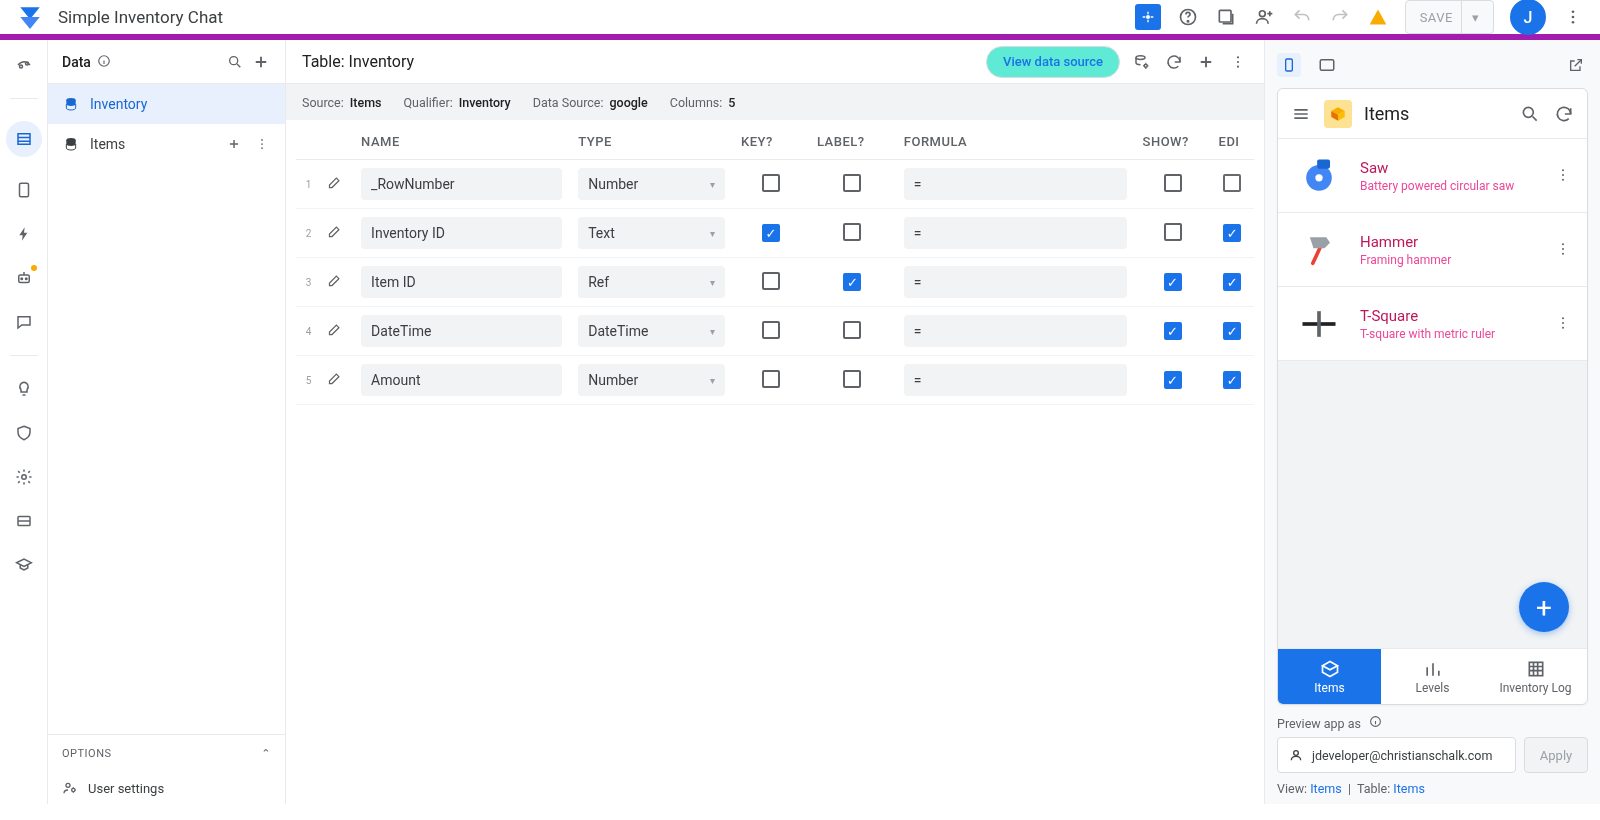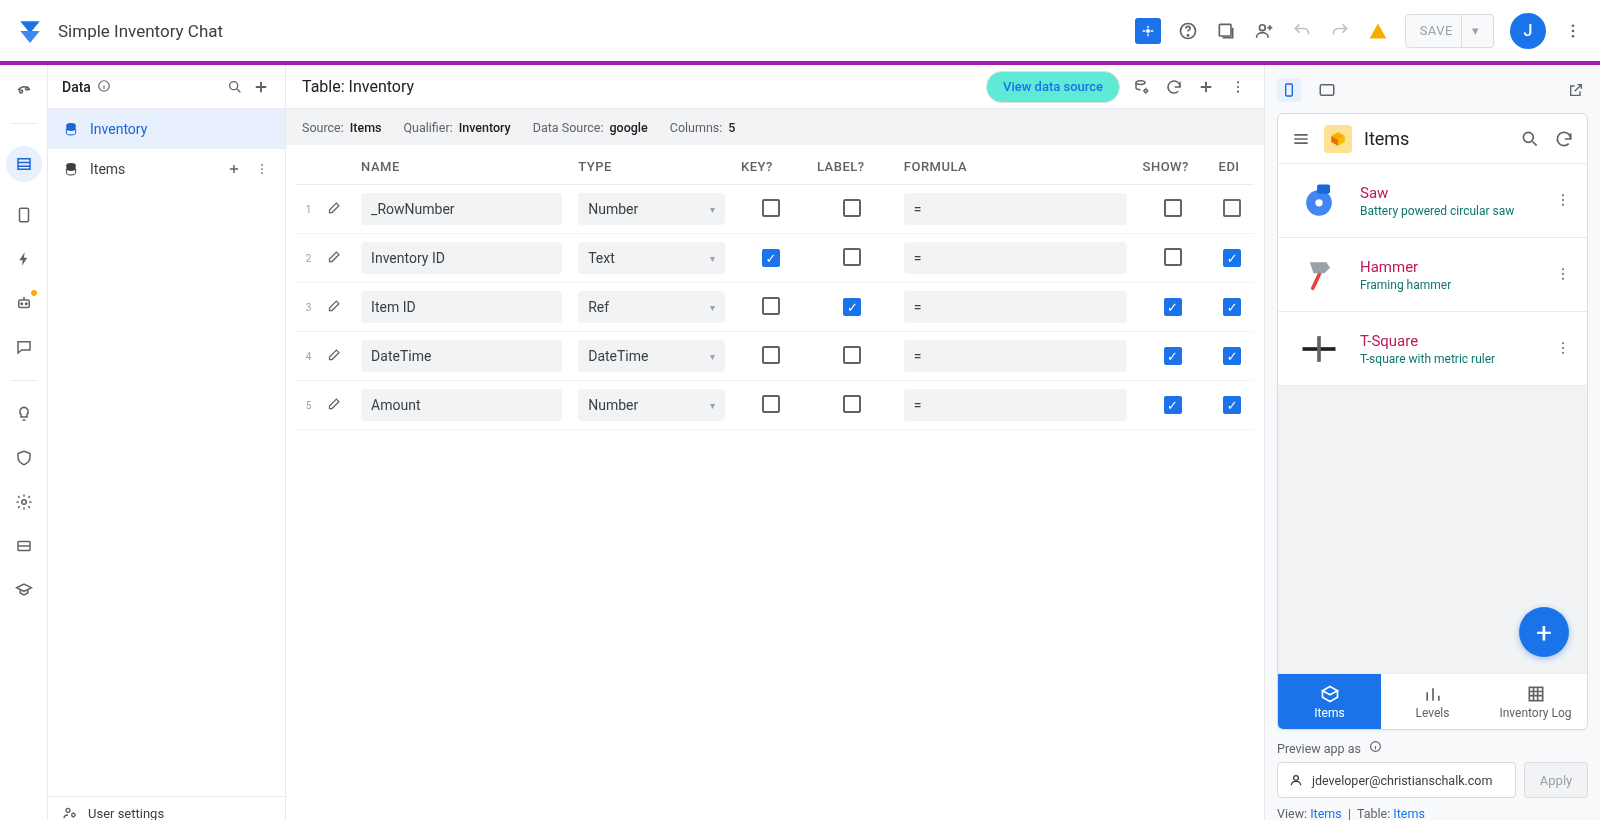--- a/index.html
+++ b/index.html
@@ -7,25 +7,25 @@
     font-family: "Google Sans", Roboto, Arial, sans-serif;
     font-size: 13px;
     color: #3c4043;
     background: #fff;
     width: 1600px;
     height: 820px;
     overflow: hidden;
   }
   
   .topbar {
-    height: 65px;
+    height: 40px;
     display: flex;
     align-items: center;
     padding: 0 16px;
-    border-bottom: 4px solid #a21caf;
+    border-bottom: 6px solid #a21caf;
   }
   .logo {
     width: 28px; height: 28px;
     margin-right: 14px;
     display:flex;align-items:center;justify-content:center;
   }
   .app-title { font-size: 17px; color: #3c4043; font-weight: 400; }
   .topbar-spacer { flex: 1; }
   .topbar-actions { display: flex; align-items: center; gap: 16px; }
   .top-icon { width: 22px; height:22px; display:flex; align-items:center; justify-content:center; color:#5f6368; cursor:pointer; }
@@ -168,21 +168,21 @@
   .phone-header-title{font-size:18px;font-weight:400;color:#202124;}
   .phone-header-spacer{flex:1;}
   .phone-list{flex:1;background:#f1f3f4;overflow:auto;}
   .list-item{
     background:#fff;height:74px;display:flex;align-items:center;padding:0 14px;gap:14px;
     border-bottom:1px solid #e8eaed;
   }
   .list-item-img{width:54px;height:54px;border-radius:4px;display:flex;align-items:center;justify-content:center;}
   .list-item-body{flex:1;}
   .list-item-title{font-size:15px;color:#be185d;}
-  .list-item-sub{font-size:12px;color:#0f766e;margin-top:2px;}
+  .list-item-sub{font-size:12px;color:#ec4899;margin-top:2px;}
   .list-item-more{width:18px;height:18px;color:#5f6368;cursor:pointer;}
   .fab{
     position:absolute;right:18px;bottom:72px;width:50px;height:50px;border-radius:50%;
     background:#1a73e8;color:#fff;display:flex;align-items:center;justify-content:center;
     font-size:28px;box-shadow:0 2px 6px rgba(26,115,232,.4); cursor:pointer;
   }
   .phone-tabs{
     height:56px;display:flex;border-top:1px solid #e8eaed;
   }
   .phone-tab{flex:1;display:flex;flex-direction:column;align-items:center;justify-content:center;gap:2px;cursor:pointer;font-size:12px;color:#5f6368;}
@@ -391,20 +391,24 @@
         </span>
       <span class="table-item-action">
           <svg width="14" height="14" viewBox="0 0 24 24" fill="currentColor">
             <circle cx="12" cy="5" r="1.5"></circle>
             <circle cx="12" cy="12" r="1.5"></circle>
             <circle cx="12" cy="19" r="1.5"></circle>
           </svg>
         </span>
     </div>
     <div class="options-section">
+      <div class="options-header">
+        <span>OPTIONS</span>
+        <span>⌃</span>
+      </div>
       <div class="options-item">
         <svg viewBox="0 0 24 24" fill="none" stroke="currentColor" stroke-width="2">
             <circle cx="9" cy="8" r="3"></circle>
             <path d="M3 20c0-3 2.7-5 6-5"></path>
             <circle cx="17" cy="15" r="2.5"></circle>
             <path d="M17 11v1M17 18.5v1M13.5 15h1M19.5 15h1"></path>
           </svg>
         <span>User settings</span>
       </div>
     </div>

